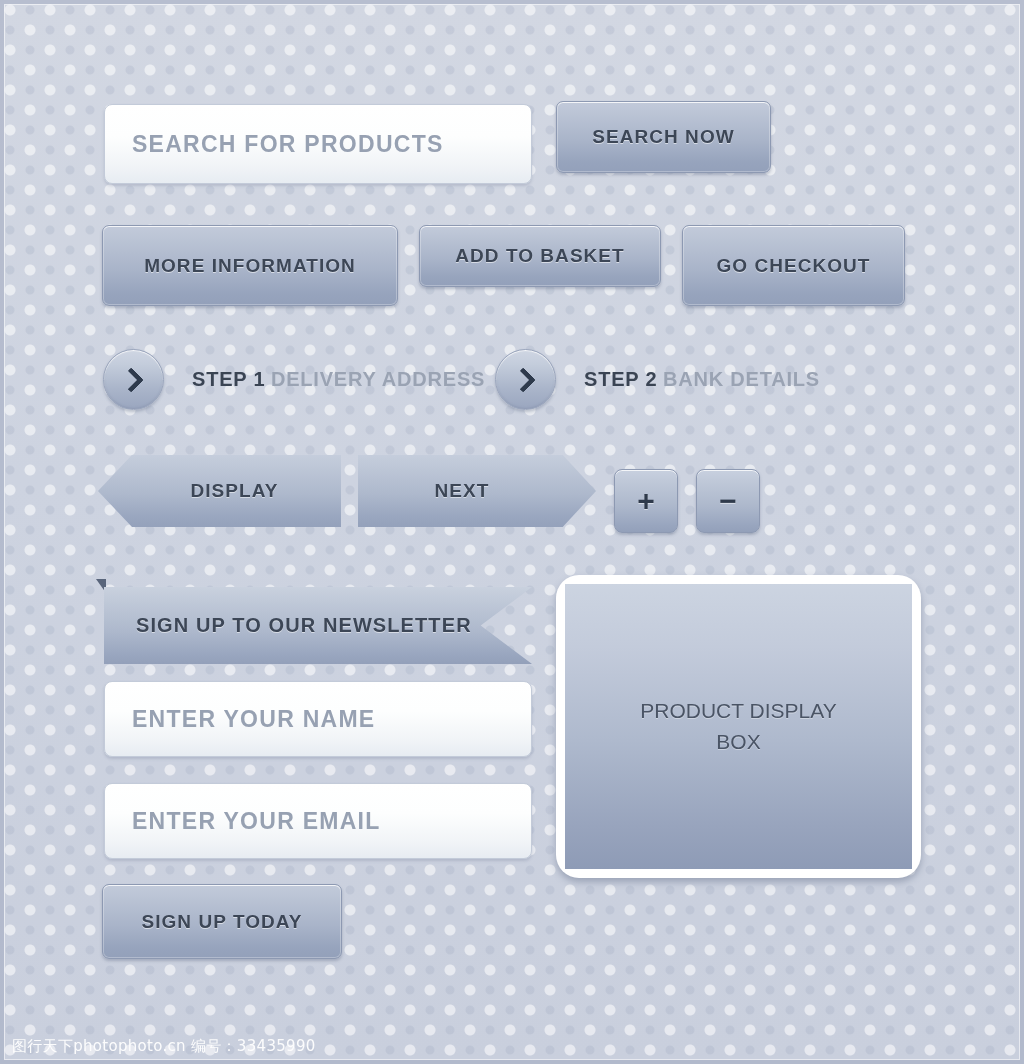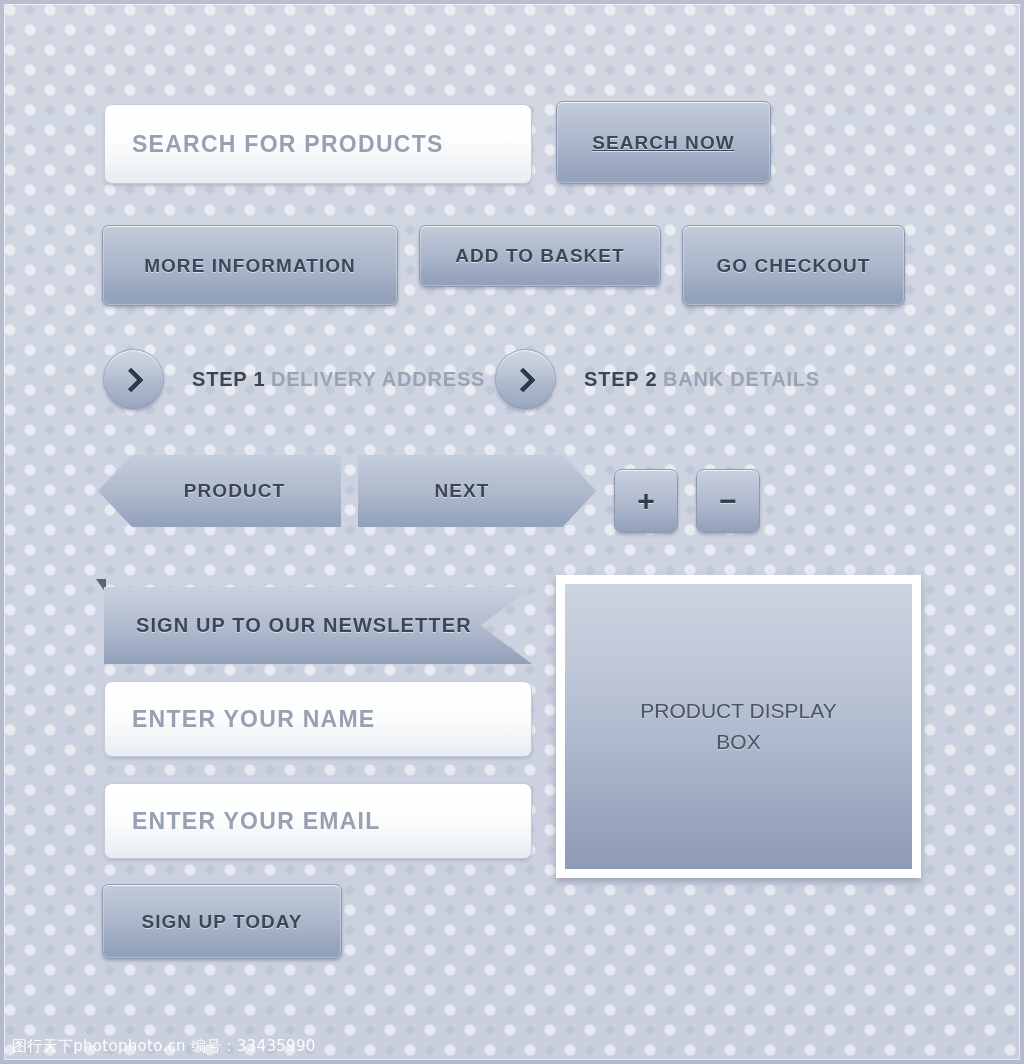--- a/index.html
+++ b/index.html
@@ -184,20 +184,21 @@
     transform: rotate(0deg);
   }
 
   
   #product-box {
     position: absolute;
     box-sizing: border-box;
     background: #ffffff;
     padding: 9px;
     box-shadow: 0 4px 7px rgba(85,97,126,0.40);
+    border-radius: 23px;
   }
   #product-inner {
     width: 100%; height: 100%;
     box-sizing: border-box;
     display: flex; align-items: center; justify-content: center;
     text-align: center;
     line-height: 1.45;
     background: linear-gradient(180deg, #ccd4e1 0%, #c3cbdb 22%, #aeb9cd 55%, #98a4bd 85%, #8e9bb6 100%);
     color: #4a5465;
     font-size: 21px;
@@ -222,21 +223,21 @@
 
 <div id="canvas">
 
   <div id="outer-edge"></div>
   <div id="frame-border"></div>
 
   <div class="field" id="search-input" style="left:104px; top:104px; width:428px; height:80px;">
     <span class="lbl">SEARCH FOR PRODUCTS</span>
   </div>
 
-  <div class="btn lbl" id="search-now-btn" style="left:556px; top:101px; width:215px; height:83px;text-decoration:underline;">SEARCH NOW</div>
+  <div class="btn lbl" id="search-now-btn" style="left:556px; top:101px; width:215px; height:72px;">SEARCH NOW</div>
 
   <div class="btn lbl" style="left:102px; top:225px; width:296px; height:81px;">MORE INFORMATION</div>
 
   <div class="btn lbl" style="left:419px; top:225px; width:242px; height:62px;">ADD TO BASKET</div>
 
   <div class="btn lbl" style="left:682px; top:225px; width:223px; height:81px;">GO CHECKOUT</div>
 
   <div class="step-row" style="left:103px; top:349px;">
     <div class="step-circle">
       <span class="chev"></span>
@@ -250,21 +251,21 @@
   <div class="step-row" style="left:495px; top:349px;">
     <div class="step-circle">
       <span class="chev"></span>
     </div>
     <div class="step-text">
       <span class="step-num">STEP 2</span>
       <span class="step-desc">BANK DETAILS</span>
     </div>
   </div>
 
-  <div class="arrow-btn arrow-left lbl" style="left:98px; top:455px; width:243px; height:72px;">PRODUCT</div>
+  <div class="arrow-btn arrow-left lbl" style="left:98px; top:455px; width:243px; height:72px;">DISPLAY</div>
 
   <div class="arrow-btn arrow-right lbl" style="left:358px; top:455px; width:238px; height:72px;">NEXT</div>
 
   <div class="sq-btn" style="left:614px; top:469px;">+</div>
 
   <div class="sq-btn" style="left:696px; top:469px;">−</div>
 
   <div id="ribbon-wrap" style="left:90px; top:577px; width:460px; height:100px;">
     <span class="ribbon-tail"></span>
     <div class="ribbon-body ribbon-notch lbl">SIGN UP TO OUR NEWSLETTER</div>

